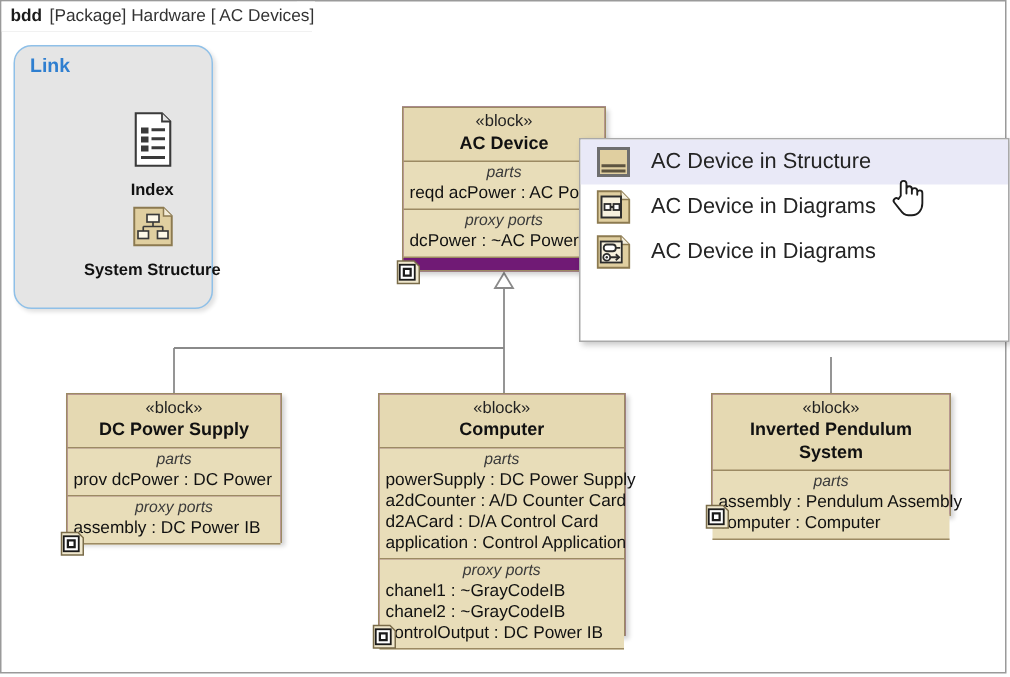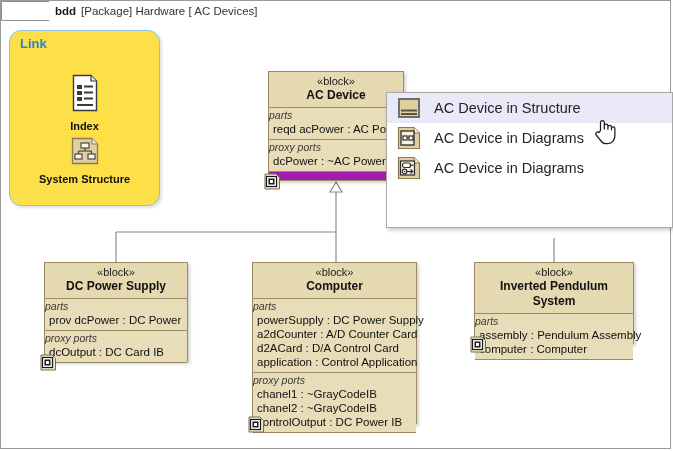--- a/index.html
+++ b/index.html
@@ -33,48 +33,48 @@
     top: 1px;
     height: 20px;
     padding: 0 0 0 6px;
     background: #ffffff;
     display: flex;
     align-items: center;
     white-space: nowrap;
     font-size: 11.5px;
     color: #1b1b1b;
     z-index: 5;
-    margin-left: 48px;
   }
   #diagram-header .hdr-kind {
     font-weight: bold;
     margin-right: 5px;
   }
   #diagram-header .hdr-rest { color: #333; }
   #header-tab-shape {
     position: absolute;
     left: 1px;
     top: 1px;
     width: 207px;
     height: 20px;
     z-index: 4;
   }
 
   
   #link-panel {
     position: absolute;
     left: 9px;
     top: 30px;
-    width: 151px;
+    width: 133px;
     height: 176px;
-    background: #fde047;
+    background: #e5e5e5;
     border: 1.5px solid #8fc0e8;
     border-radius: 12px;
     box-sizing: border-box;
     box-shadow: 2px 2px 3px rgba(0,0,0,0.12);
+    padding-left: 26px;
   }
   #link-panel-title {
     position: absolute;
     left: 10px;
     top: 5px;
     font-size: 13px;
     font-weight: bold;
     color: #2f7fd0;
   }
   .link-entry {
@@ -88,21 +88,21 @@
     font-size: 11px;
     font-weight: bold;
     color: #111;
   }
   #link-entry-index { top: 42px; }
   #link-entry-structure { top: 105px; }
 
   
   .block {
     position: absolute;
-    background: #a21caf;
+    background: #701a75;
     border: 1px solid #9c8a63;
     box-sizing: border-box;
     box-shadow: 2px 2px 3px rgba(0,0,0,0.18);
     font-size: 11.5px;
     color: #1a1a1a;
   }
   .block-head {
     padding: 3px 4px 4px 4px;
     text-align: center;
     border-bottom: 1px solid #9c8a63;
@@ -122,20 +122,21 @@
     color: #111;
   }
   .compartment {
     border-bottom: 1px solid #9c8a63;
     padding: 1px 0 3px 0;
     background: #e8ddb9;
   }
   .compartment:last-child { border-bottom: none; }
   .compartment-title {
     display: block;
+    text-align: center;
     font-style: italic;
     font-size: 10.5px;
     line-height: 13px;
     color: #3a3a3a;
   }
   .compartment-item {
     display: block;
     padding-left: 4px;
     font-size: 11.5px;
     line-height: 14px;
@@ -301,21 +302,21 @@
   <div class="block-head">
     <span class="block-stereotype">«block»</span>
     <span class="block-name">DC Power Supply</span>
   </div>
   <div class="compartment">
     <span class="compartment-title">parts</span>
     <span class="compartment-item">prov dcPower : DC Power</span>
   </div>
   <div class="compartment">
     <span class="compartment-title">proxy ports</span>
-    <span class="compartment-item">dcOutput : DC Card IB</span>
+    <span class="compartment-item">assembly : DC Power IB</span>
   </div>
   <svg class="block-corner-icon" viewBox="0 0 17 17">
     <path d="M1 1 H12 L15.5 4.5 V16 H1 Z" fill="#efe7cd" stroke="#7a6c4a" stroke-width="1"></path>
     <rect x="2.5" y="3.5" width="10" height="10" fill="#ffffff" stroke="#1a1a1a" stroke-width="1.2"></rect>
     <rect x="4.5" y="5.5" width="6" height="6" fill="#1a1a1a"></rect>
     <rect x="6" y="7" width="3" height="3" fill="#ffffff"></rect>
   </svg>
 </div>
 
 <div class="block" id="block-computer">

